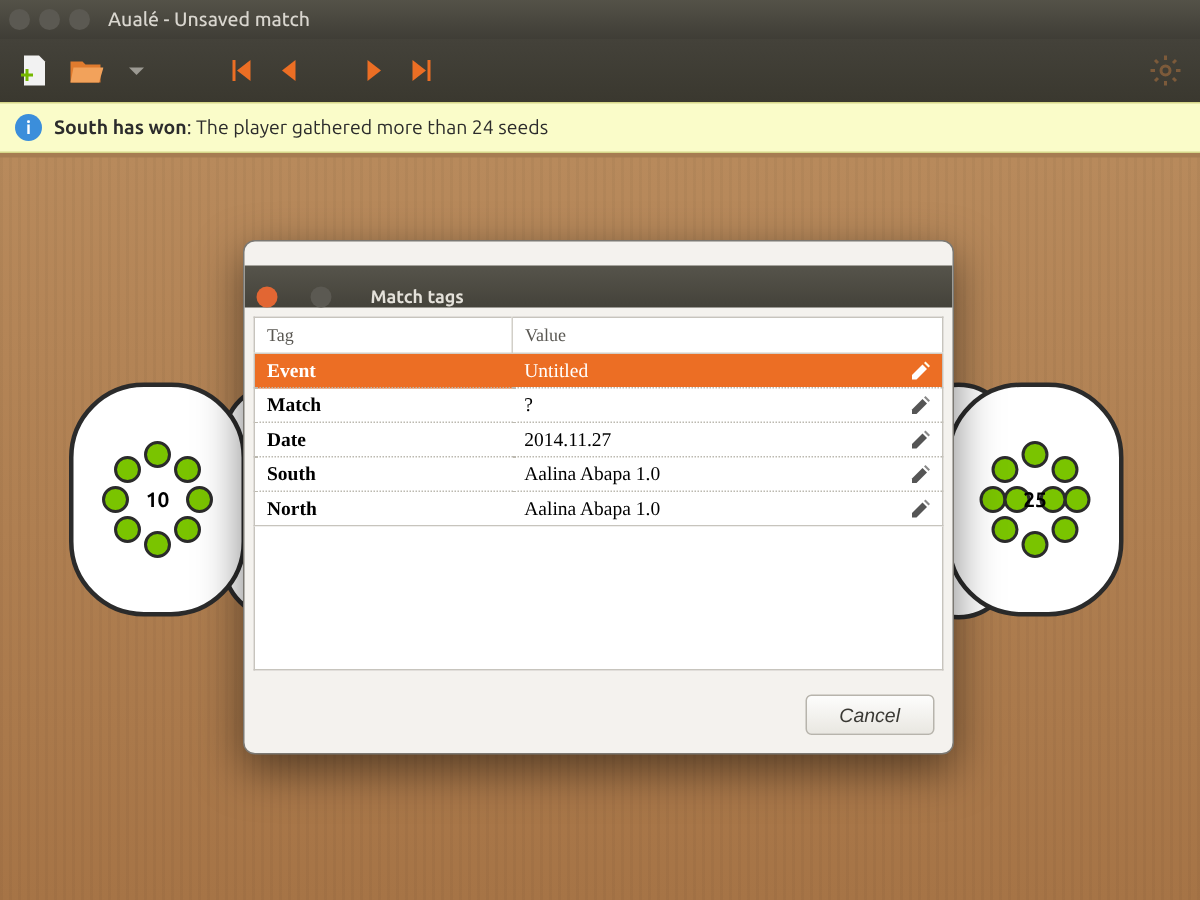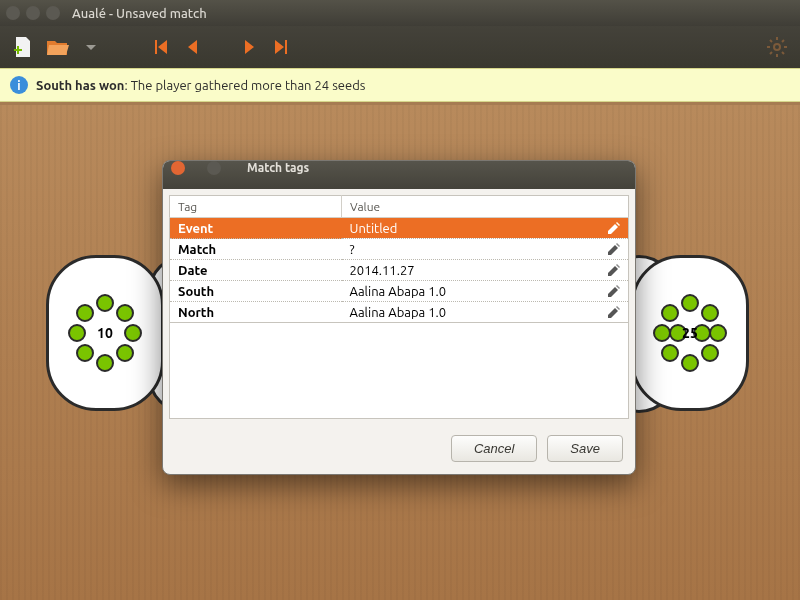--- a/index.html
+++ b/index.html
@@ -101,37 +101,39 @@
   background: #f4f2ee;
   border: 1px solid #7b7872;
   border-radius: 8px;
   box-shadow: 0 10px 30px rgba(0,0,0,0.5);
   overflow: hidden;
 }
 .modal-title {
   height: 28px;
   background: linear-gradient(#56544b, #44423a);
   color: #e4e1da;
-  display: flex; align-items: flex-start;
+  display: flex; align-items: flex-end;
   padding: 0 8px;
   gap: 22px;
+  margin-top: 16px;
 }
 .m-btn {
   width: 14px; height: 14px; border-radius: 50%;
   display: inline-block;
 }
 .m-close { background: #e26633; }
 .m-min   { background: #5b5952; }
 .modal-title-text { margin-left: 4px; font-weight: bold; font-size: 12px; }
 .modal-body { padding: 6px; }
 .tag-table {
   width: 100%;
   border: 1px solid #c7c4bd;
   background: #fff;
   border-collapse: collapse;
+  font-family: Liberation Serif, serif;
 }
 .tag-table th {
   text-align: left; font-weight: normal;
   color: #595752; font-size: 12px;
   padding: 4px 8px;
   border-bottom: 1px solid #d2cfc8;
 }
 .tag-table th:first-child { border-right: 1px solid #d2cfc8; width: 172px; }
 .tag-table td {
   padding: 3px 8px;
@@ -316,15 +318,14 @@
                   <path fill="#555" d="M2 11l7-7 3 3-7 7H2z"></path>
                   <path fill="#888" d="M10 3l1-1 3 3-1 1z"></path>
                 </svg></span></td>
           </tr>
         </tbody>
     </table>
     <div class="table-filler"></div>
   </div>
   <div class="modal-actions">
     <button class="btn">Cancel</button>
-    <button class="btn">Save</button>
   </div>
 </div>
 
 </body></html>

